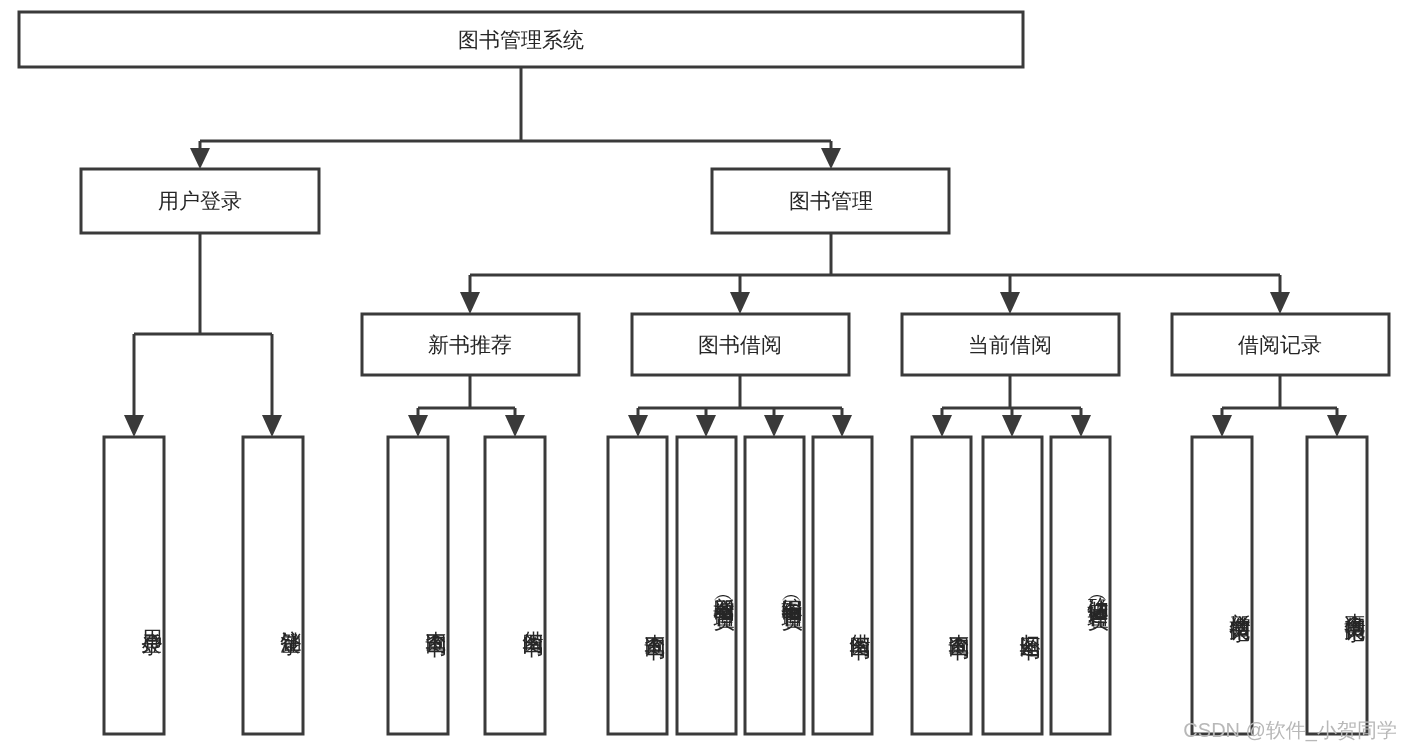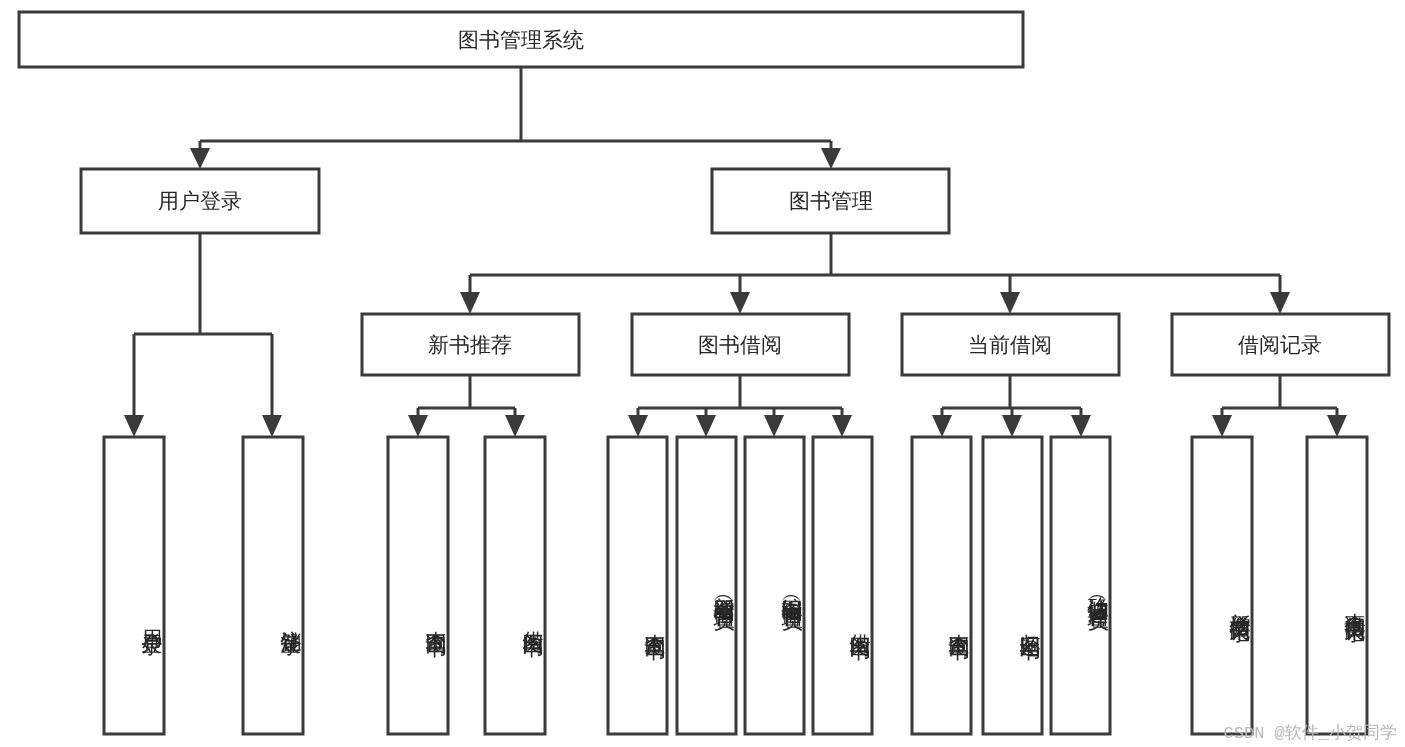--- a/index.html
+++ b/index.html
@@ -60,22 +60,22 @@
     white-space: nowrap;
     display: flex;
     align-items: flex-start;
     justify-content: center;
     pointer-events: none;
   }
   .watermark {
     position: absolute;
     right: 8px;
     bottom: 3px;
-    font-family: Liberation Mono, monospace;
-    font-size: 17px;
+    font-family: Liberation Sans, sans-serif;
+    font-size: 20px;
     color: #b8b8b8;
     white-space: nowrap;
     user-select: none;
   }
 </style>
 </head>
 <body>
 
 <div id="diagram-root">
 

